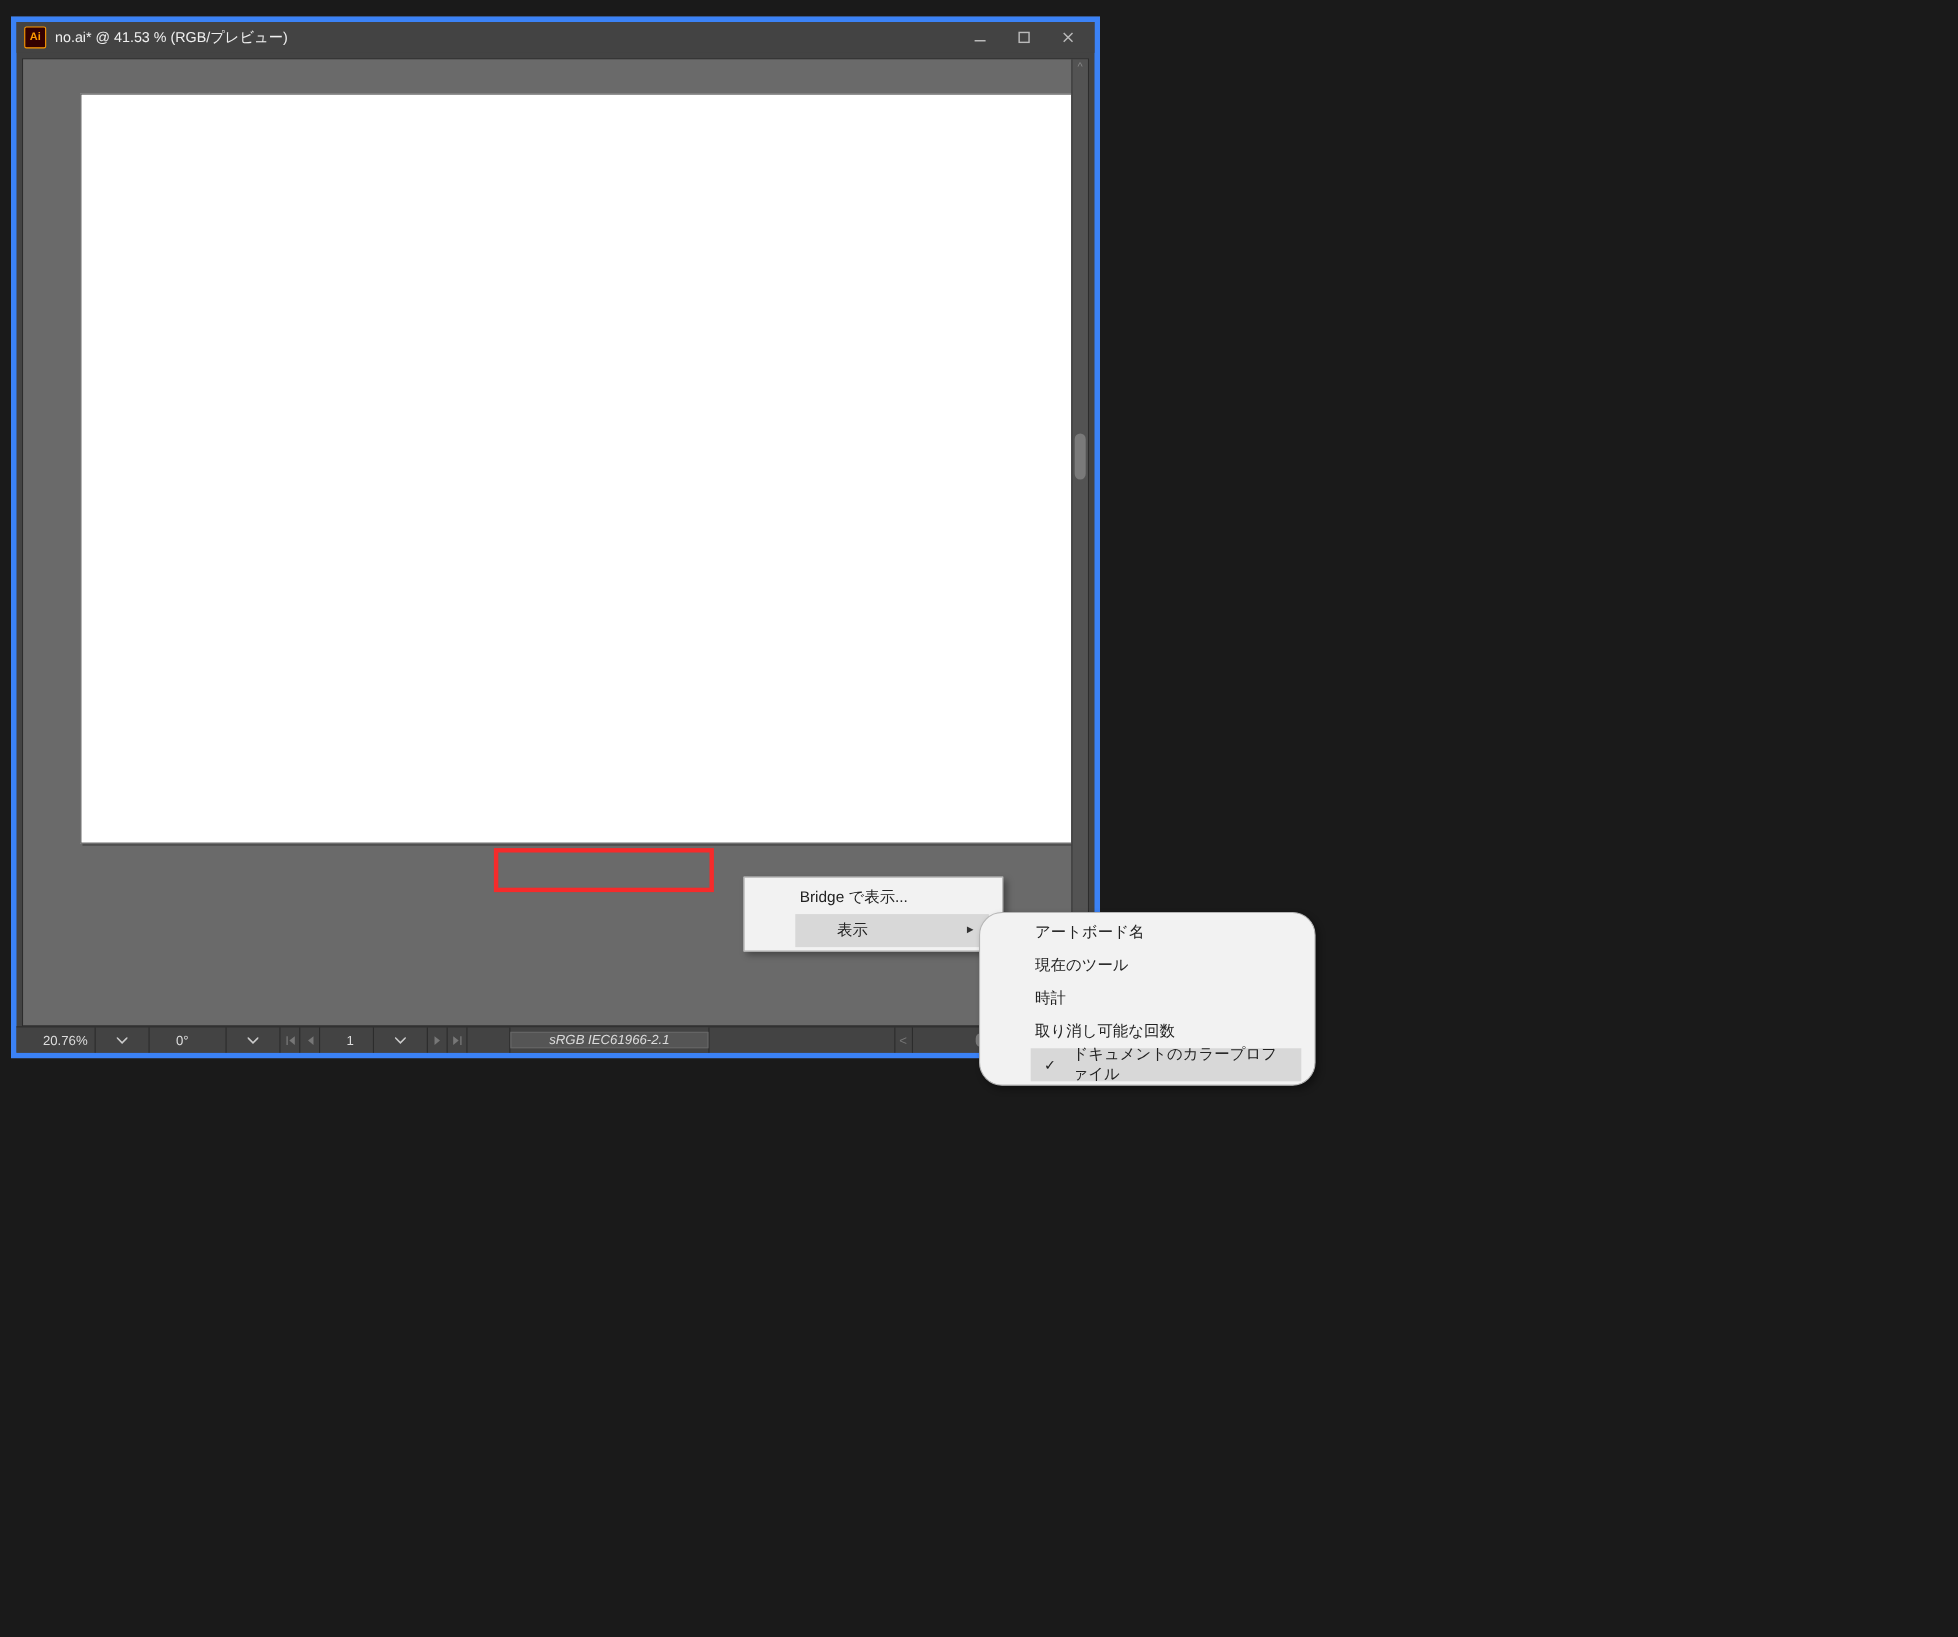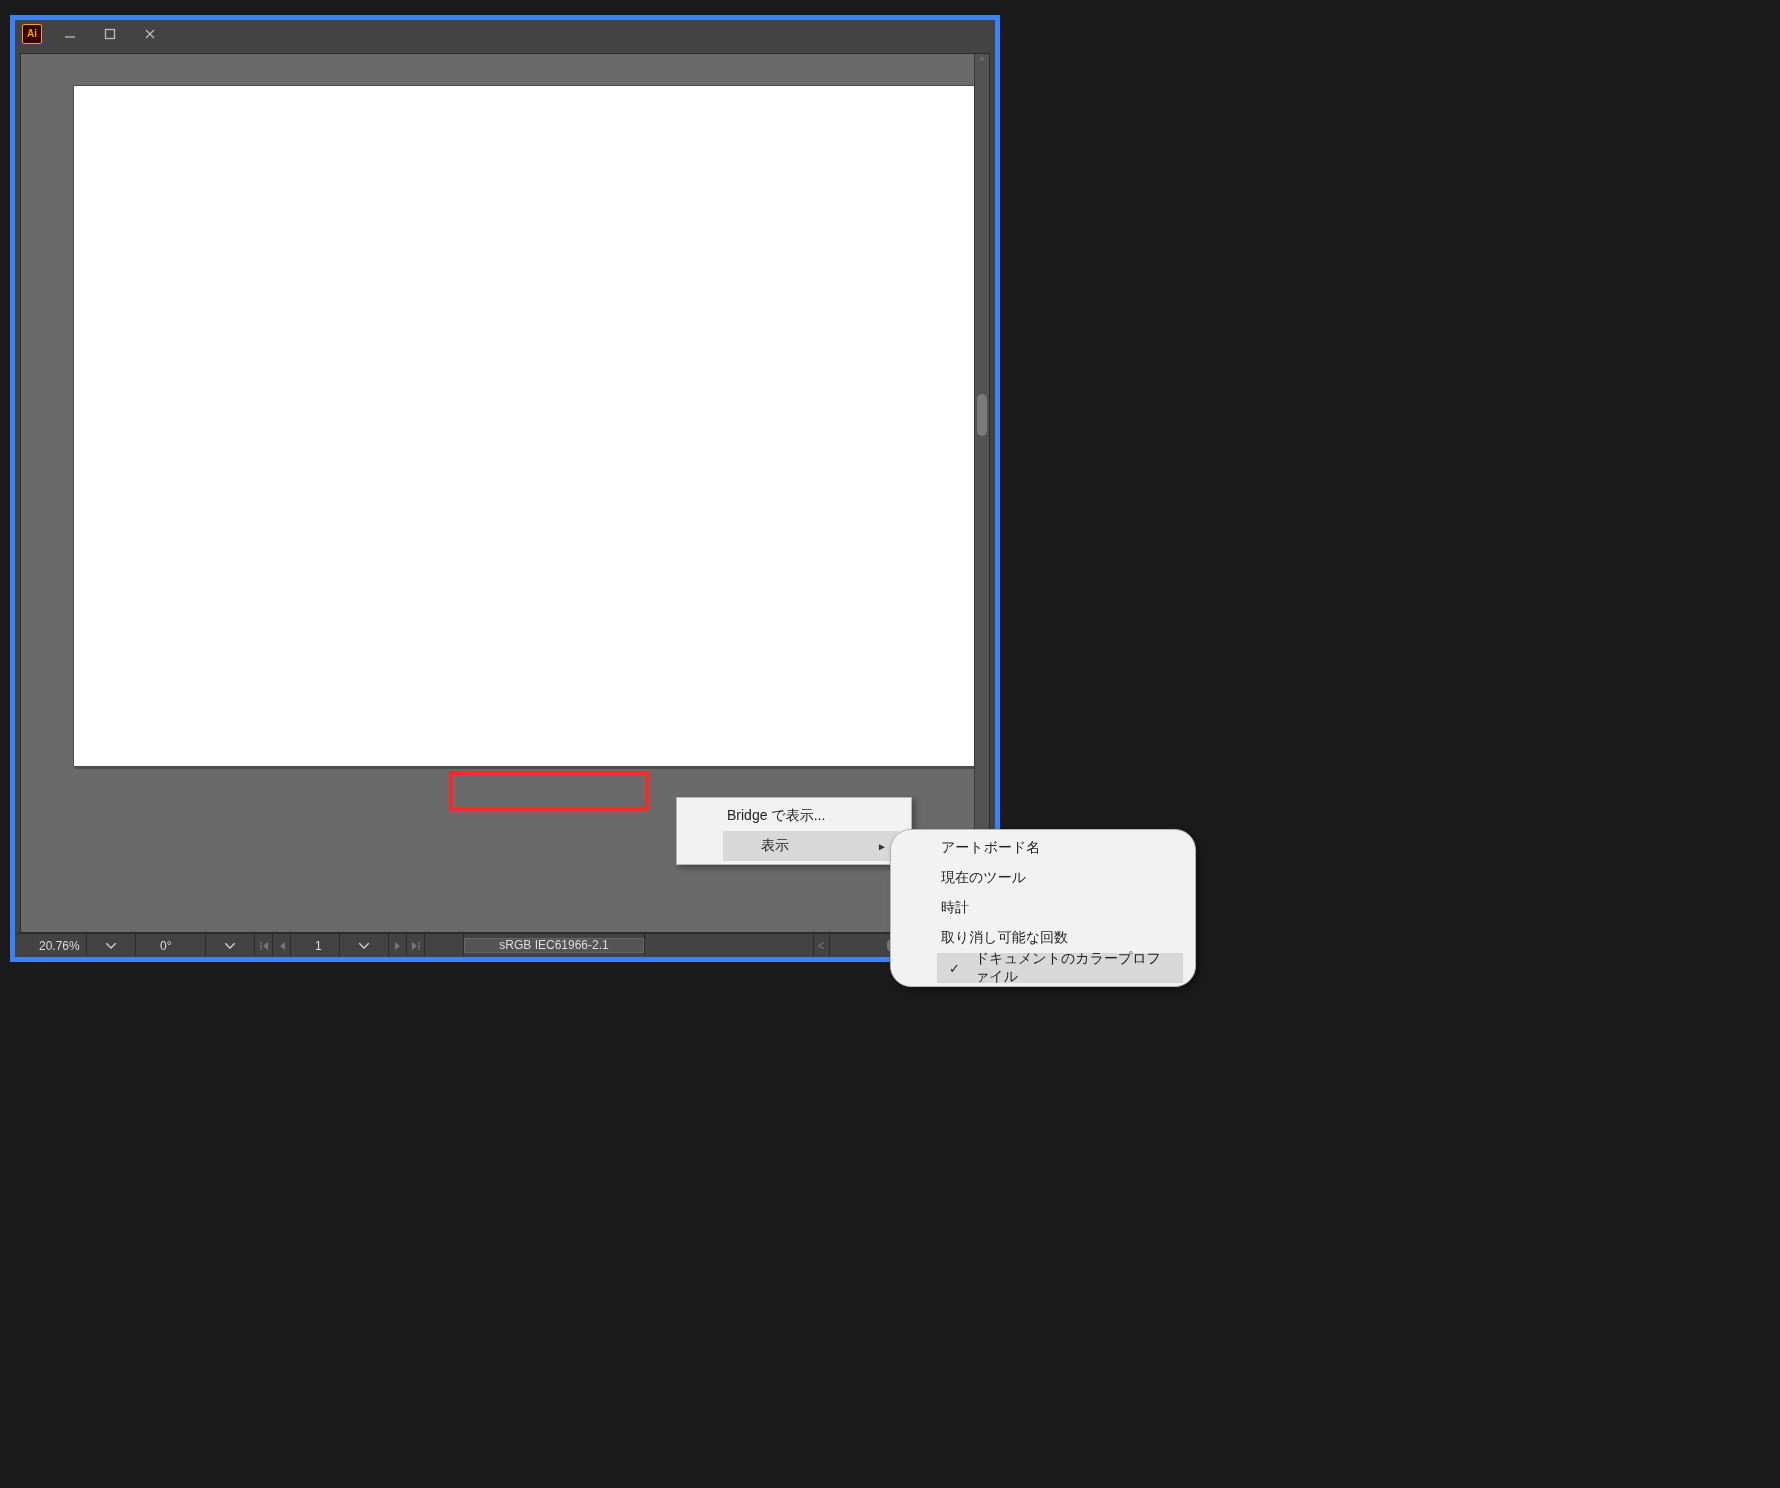--- a/index.html
+++ b/index.html
@@ -189,20 +189,21 @@
   .profile-readout {
     width:100%;
     height:15px;
     background:#555;
     border:1px solid #666;
     box-sizing:border-box;
     text-align:center;
     line-height:13px;
     font-size:12px;
     color:#ddd;
+    font-style:italic;
   }
 
   
   .menu {
     position: absolute;
     background: #f2f2f2;
     border: 1px solid #b5b5b5;
     box-shadow: 3px 3px 6px rgba(0,0,0,.35);
     padding: 3px 12px;
     font-size: 14px;
@@ -247,20 +248,21 @@
 </style>
 </head>
 <body>
 
 <div class="app-window">
 
   <div class="titlebar">
     <div class="app-icon">
       <span>Ai</span>
     </div>
+    <div class="doc-title">no.ai* @ 41.53 % (RGB/プレビュー)</div>
     <div class="win-controls">
       <div class="win-btn">
         <svg width="12" height="12">
             <line x1="1" y1="9" x2="11" y2="9" stroke="#bbb" stroke-width="1.3"></line>
           </svg>
       </div>
       <div class="win-btn">
         <svg width="12" height="12">
             <rect x="1.5" y="1.5" width="9" height="9" fill="none" stroke="#bbb" stroke-width="1.3"></rect>
           </svg>

